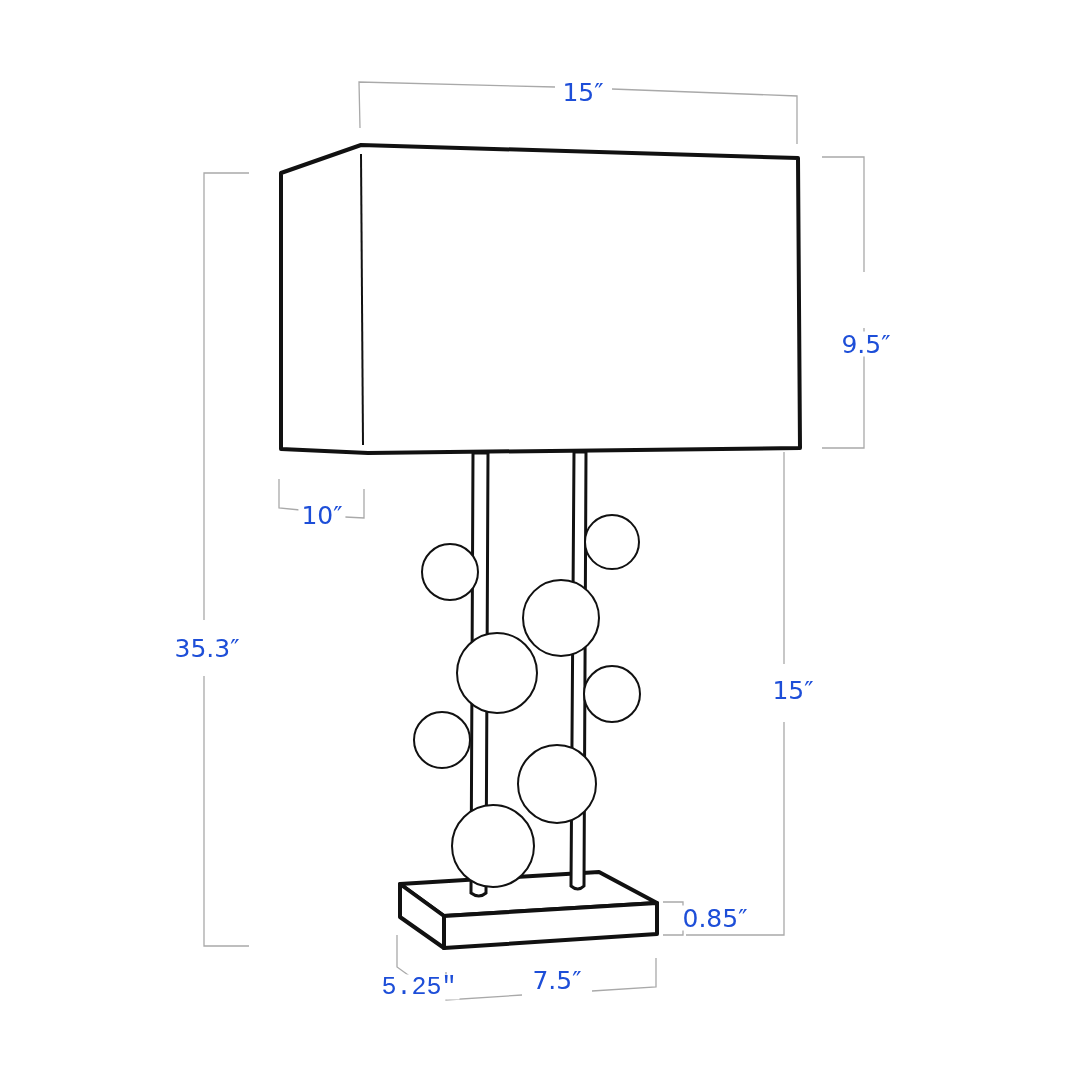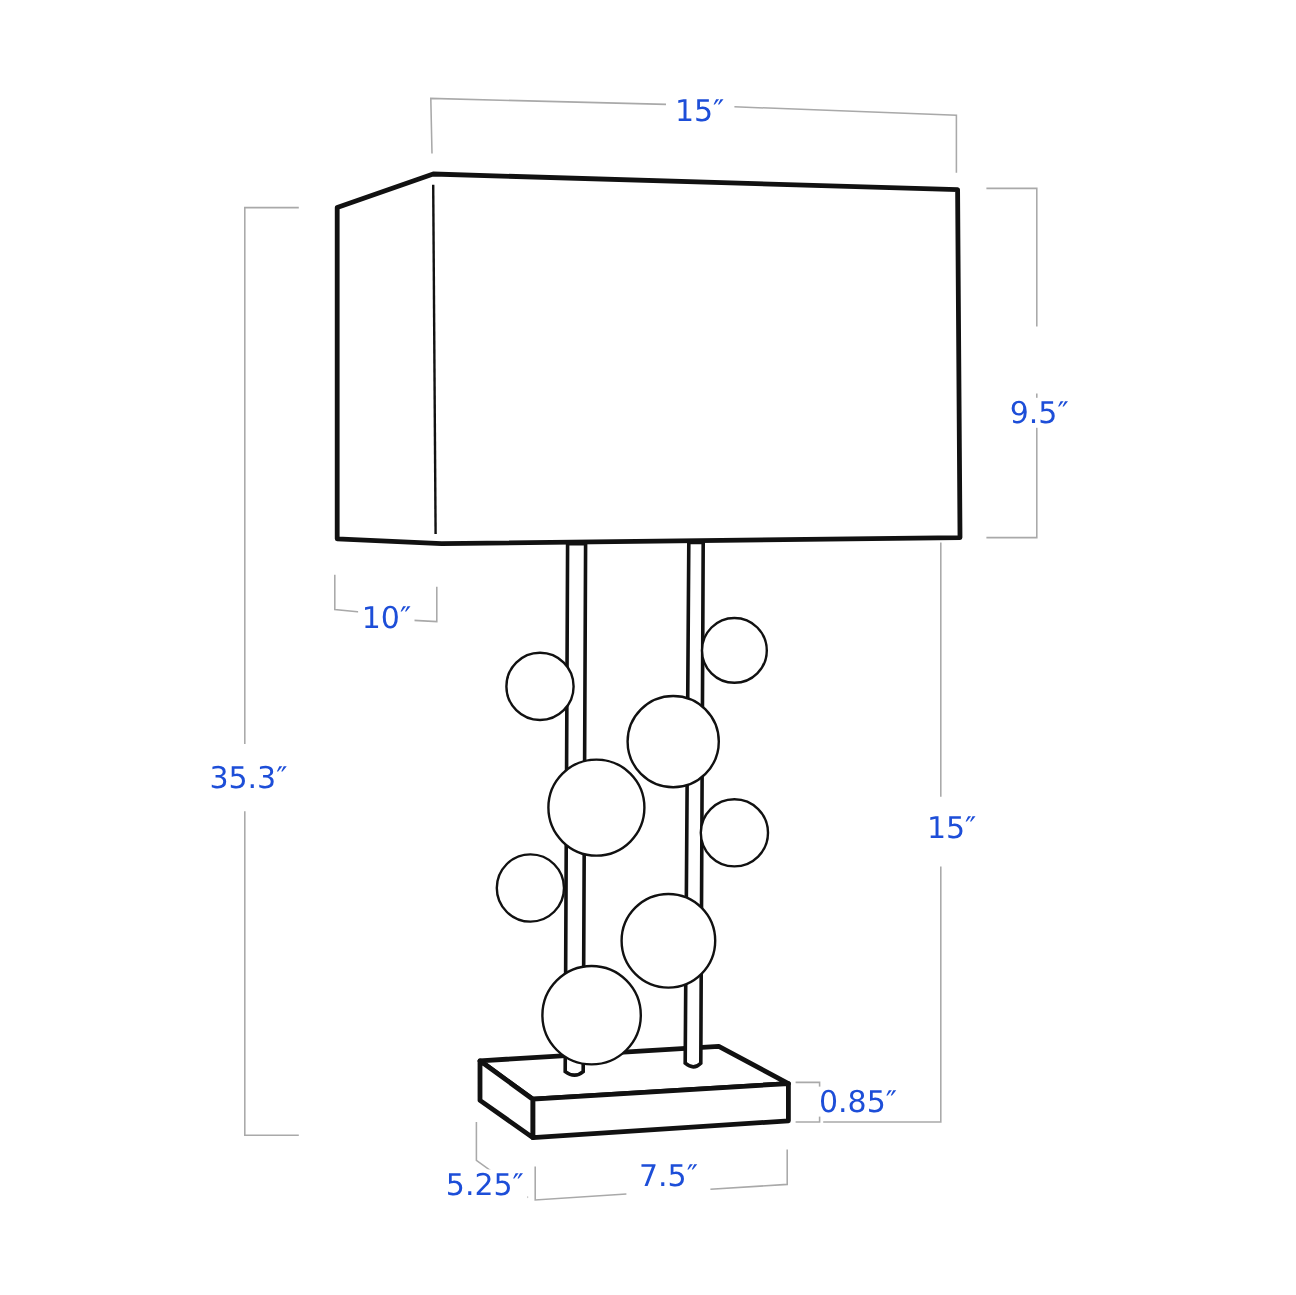--- a/index.html
+++ b/index.html
@@ -79,14 +79,14 @@
     <line class="thin" x1="361" y1="154" x2="363" y2="445"></line>
   </g>
 </svg>
 
 <div class="dim-label" style="left:583px; top:92px;">15″</div>
 <div class="dim-label" style="left:866px; top:300px;margin-top:44px;">9.5″</div>
 <div class="dim-label" style="left:322px; top:515px;text-align:center;">10″</div>
 <div class="dim-label" style="left:207px; top:648px;">35.3″</div>
 <div class="dim-label" style="left:793px; top:690px;">15″</div>
 <div class="dim-label" style="left:715px; top:918px;">0.85″</div>
-<div class="dim-label" style="left:404px; top:987px;">5.25″</div>
+<div class="dim-label" style="left:419px; top:987px;font-family:Liberation Mono, monospace;">5.25″</div>
 <div class="dim-label" style="left:557px; top:980px;">7.5″</div>
 
 </body></html>

